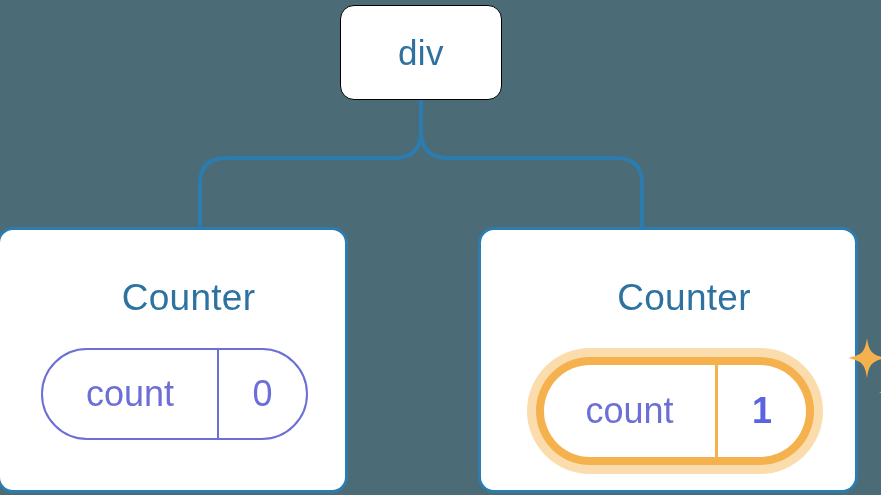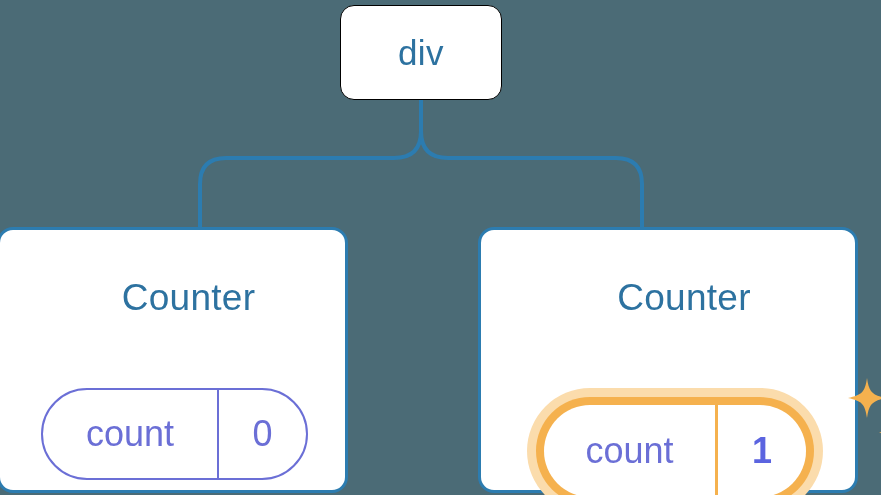--- a/index.html
+++ b/index.html
@@ -81,21 +81,20 @@
     color: #2d72a0;
     line-height: 1;
     letter-spacing: 0.3px;
     margin-left: 32px;
   }
 
   
   .pill-wrap {
     position: absolute;
     top: 118px;
-    margin-top: 40px;
   }
   .pill-wrap-left  { left: 41px; }
   .pill-wrap-right { left: 46px; }
 
   .pill {
     position: relative;
     display: flex;
     align-items: stretch;
     height: 92px;
     border-radius: 46px;

